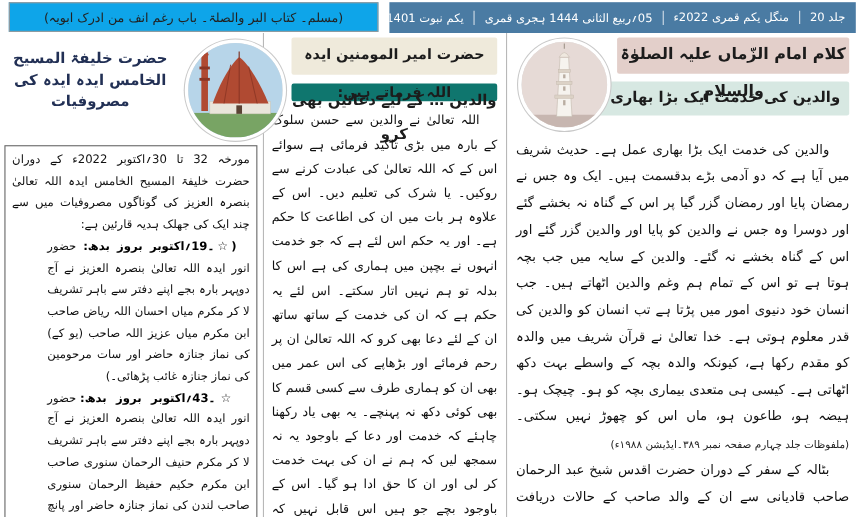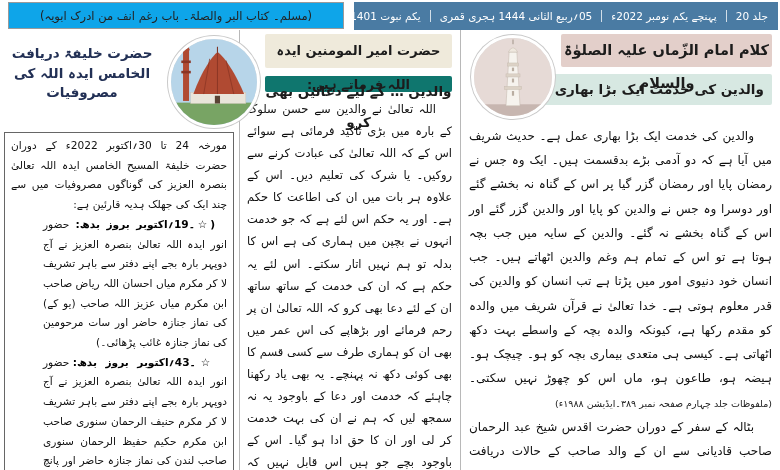--- a/index.html
+++ b/index.html
@@ -52,21 +52,21 @@
   .lc-box p { font-size:10.6px; line-height:1.86; text-align:justify; text-align-last:right; }
   .lc-box p.entry { text-indent:12px;margin-left:32px; }
   .lc-box b { color:#000; }
 </style>
 </head>
 <body>
 
 <header class="masthead">
   <div class="m-bar">
     <span class="m-item">جلد 20</span>
-    <span class="m-item">پہنچے یکم نومبر 2022ء</span>
+    <span class="m-item">منگل یکم قمری 2022ء</span>
     <span class="m-item">05؍ربیع الثانی 1444 ہجری قمری</span>
     <span class="m-item">یکم نبوت 1401 ہجری شمسی</span>
 
   </div>
   <div class="m-note">(مسلم۔ کتاب البر والصلۃ۔ باب رغم انف من ادرک ابویہ)</div>
 </header>
 
 <main class="columns">
 
   <section class="col col-right">
@@ -116,25 +116,25 @@
           <rect x="12" y="37" width="11" height="3" fill="#8a3524"></rect>
           <rect x="23" y="62" width="64" height="13" fill="#e9e5da" stroke="#c9c2b4" stroke-width="0.5"></rect>
           <path d="M26 64 C36 36 48 20 54 15 C63 21 76 42 85 64 Z" fill="#b04a32"></path>
           <path d="M54 15 L54 64" stroke="#8a3524" stroke-width="1.1"></path>
           <path d="M45 23 L38 64" stroke="#8a3524" stroke-width="0.9"></path>
           <path d="M64 25 L73 64" stroke="#8a3524" stroke-width="0.9"></path>
           <line x1="54" y1="9" x2="54" y2="15" stroke="#7c2f1f" stroke-width="1.2"></line>
           <rect x="51" y="66" width="6" height="9" fill="#5a4334"></rect>
         </svg>
       </div>
-      <div class="lc-title">حضرت خلیفۃ دریافت الخامس ایدہ اللہ کی مصروفیات</div>
+      <div class="lc-title">حضرت خلیفۃ المسیح الخامس ایدہ ایدہ کی مصروفیات</div>
     </div>
 
     <div class="lc-box">
-      <p class="intro">مورخہ 24 تا 30؍اکتوبر 2022ء کے دوران حضرت خلیفۃ المسیح الخامس ایدہ اللہ تعالیٰ بنصرہ العزیز کی گوناگوں مصروفیات میں سے چند ایک کی جھلک ہدیہ قارئین ہے:</p>
+      <p class="intro">مورخہ 32 تا 30؍اکتوبر 2022ء کے دوران حضرت خلیفۃ المسیح الخامس ایدہ اللہ تعالیٰ بنصرہ العزیز کی گوناگوں مصروفیات میں سے چند ایک کی جھلک ہدیہ قارئین ہے:</p>
       <p class="entry">
         <b><span>(☆۔</span><span>19؍اکتوبر بروز بدھ:</span></b>
         <span>حضور انور ایدہ اللہ تعالیٰ بنصرہ العزیز نے آج دوپہر بارہ بجے اپنے دفتر سے باہر تشریف لا کر مکرم میاں احسان اللہ ریاض صاحب ابن مکرم میاں عزیز اللہ صاحب (یو کے) کی نماز جنازہ حاضر اور سات مرحومین کی نماز جنازہ غائب پڑھائی۔)</span>
       </p>
       <p class="entry">
         <b><span>☆۔</span><span>43؍اکتوبر بروز بدھ:</span></b>
         <span>حضور انور ایدہ اللہ تعالیٰ بنصرہ العزیز نے آج دوپہر بارہ بجے اپنے دفتر سے باہر تشریف لا کر مکرم حنیف الرحمان سنوری صاحب ابن مکرم حکیم حفیظ الرحمان سنوری صاحب لندن کی نماز جنازہ حاضر اور پانچ مرحومین کی نماز جنازہ غائب پڑھائی۔</span>
       </p>
       <p class="entry">
         <b><span>☆۔</span><span>18؍اکتوبر بروز جمعرات:</span></b>

